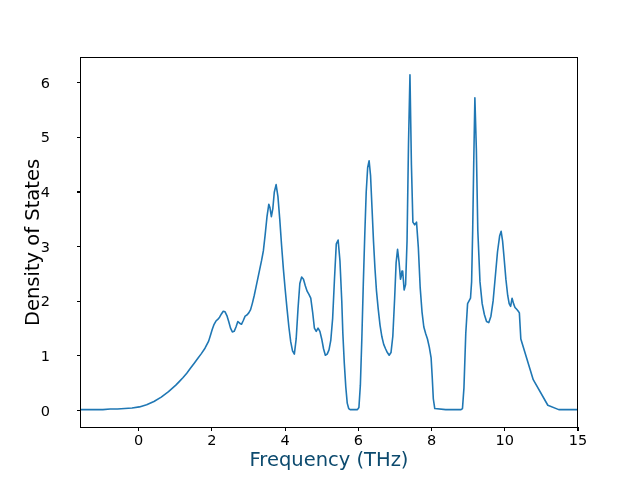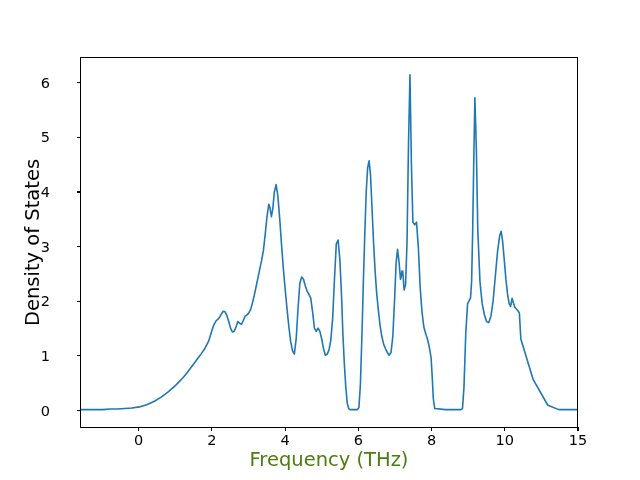--- a/index.html
+++ b/index.html
@@ -66,21 +66,21 @@
     background: #000000;
   }
   
   #x-axis-label {
     position: absolute;
     left: 80px;
     top: 448px;
     width: 498px;
     text-align: center;
     font-size: 19.5px;
-    color: #4d7c0f;
+    color: #0c4a6e;
     white-space: nowrap;
   }
   .xtick-label {
     position: absolute;
     top: 433px;
     width: 40px;
     margin-left: -20px;
     text-align: center;
     font-size: 14.5px;
     color: #000000;

